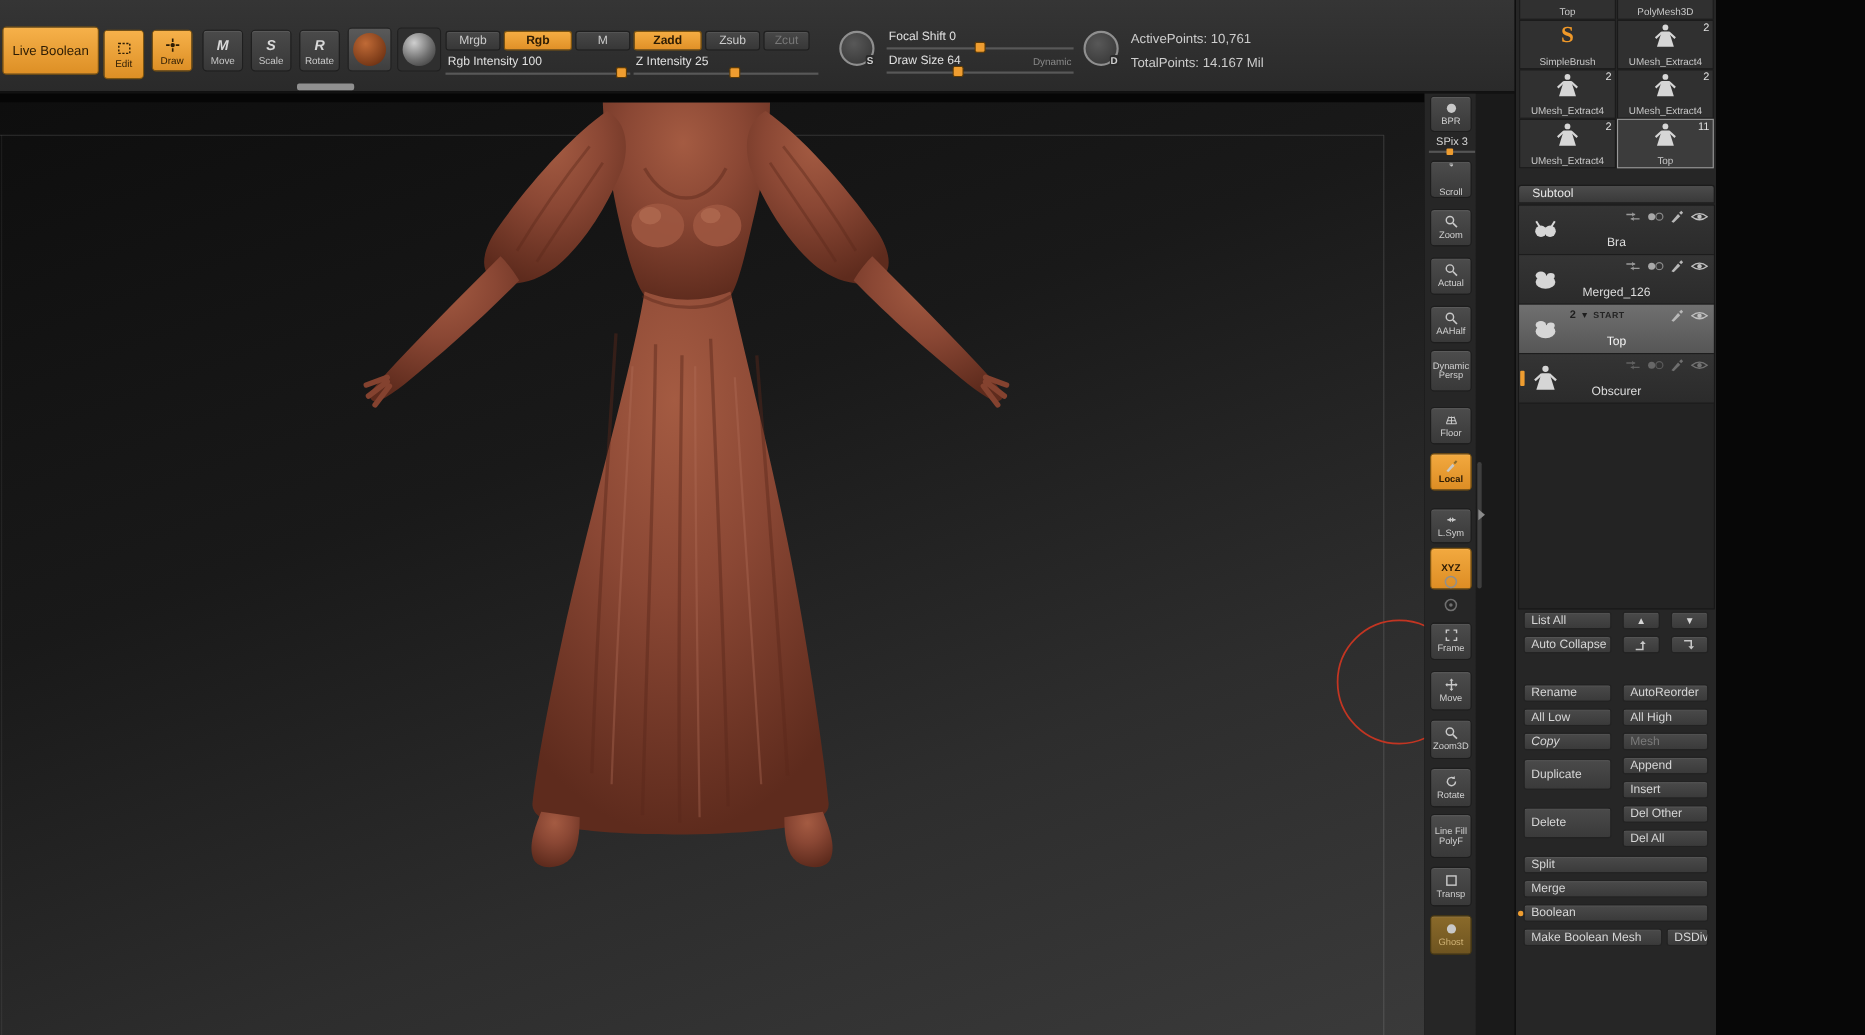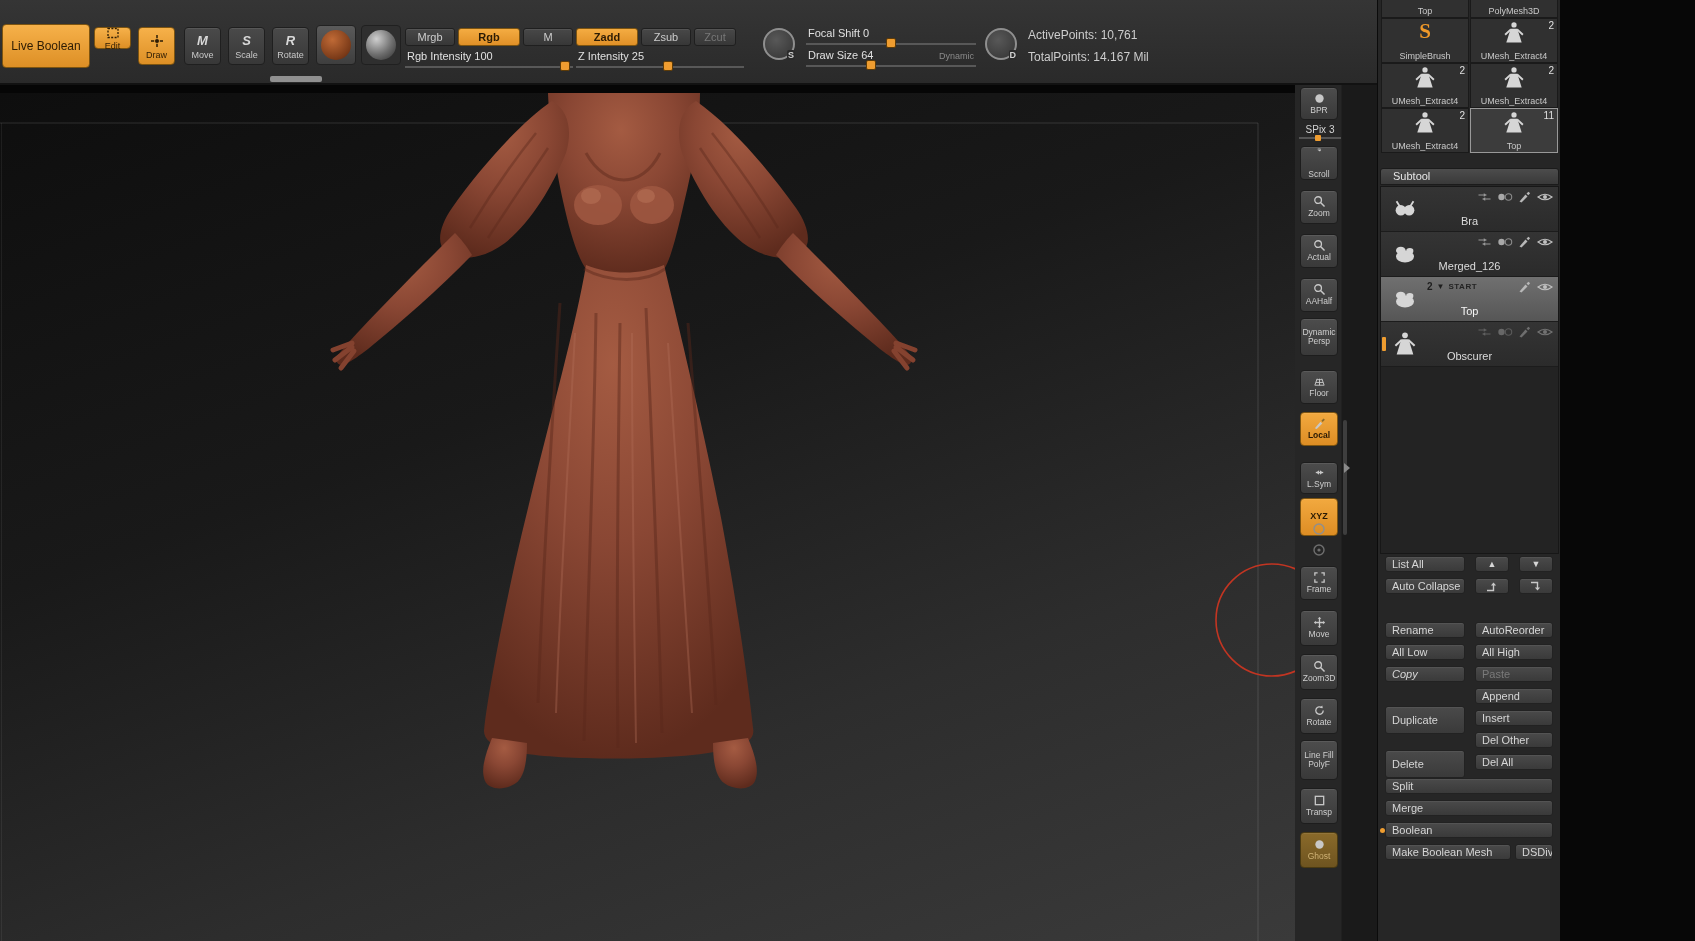--- a/index.html
+++ b/index.html
@@ -69,21 +69,21 @@
   .sticons.dim{opacity:.45;}
   .selmeta{position:absolute;left:46px;top:4px;display:flex;gap:4px;align-items:center;font-size:10px;color:#222;}
   .selmeta .cnt{font-weight:bold;color:#1e1e1e;}
   .selmeta .tri{font-size:8px;color:#1e1e1e;}
   .selmeta .tag{font-size:8px;font-weight:bold;letter-spacing:.5px;color:#242424;}
   .otick{position:absolute;left:1px;top:15px;width:4px;height:14px;background:#ef9d30;border-radius:1px;}
 
   .pbtn{position:absolute;height:16px;background:linear-gradient(#4a4a4a,#3a3a3a);border:1px solid #222;border-radius:3px;font-size:11px;color:#d6d6d6;line-height:14px;padding-left:6px;box-sizing:border-box;box-shadow:inset 0 1px 0 rgba(255,255,255,.06);cursor:pointer;white-space:nowrap;overflow:hidden;}
   .pbtn.dim{color:#7a7a7a;}
   .pbtn.ctr{text-align:center;padding-left:0;}
-  .pbtn.tall{height:28px;line-height:26px;margin-top:16px;}
+  .pbtn.tall{height:28px;line-height:26px;}
   .boolean-dot{position:absolute;left:2px;top:828px;width:5px;height:5px;border-radius:50%;background:#ef9d30;}
 </style>
 </head>
 <body>
 
 <div id="app">
 
 <svg width="0" height="0" style="position:absolute">
   <defs>
     <symbol id="sym-mag" viewBox="0 0 14 14">
@@ -176,21 +176,21 @@
           <path d="M8.5 9.5 l2.6 -3 h-5.2 Z" fill="#c8c8c8"></path>
         </symbol>
   </defs>
 </svg>
 
 <div id="topbar">
   <div class="tbtn orange" style="left:2px;top:24px;width:88px;height:44px;font-size:12px;">
         <span>Live Boolean</span>
       </div>
 
-  <div class="tbtn orange" style="left:94px;top:27px;width:37px;height:22px;">
+  <div class="tbtn orange" style="left:94px;top:27px;width:37px;height:45px;">
     <span class="ticonbox">
           <svg width="14" height="14">
             <use href="#sym-marquee"></use>
           </svg>
         </span>
     <span class="tlabel">Edit</span>
   </div>
   <div class="tbtn orange" style="left:138px;top:27px;width:37px;height:38px;">
     <span class="ticonbox">
           <svg width="14" height="14">
@@ -623,21 +623,21 @@
           <use href="#sym-turndown"></use>
         </svg></div>
 
   <div class="pbtn" style="left:7px;top:622px;width:80px;"><span>Rename</span></div>
   <div class="pbtn" style="left:97px;top:622px;width:78px;"><span>AutoReorder</span></div>
 
   <div class="pbtn" style="left:7px;top:644px;width:80px;"><span>All Low</span></div>
   <div class="pbtn" style="left:97px;top:644px;width:78px;"><span>All High</span></div>
 
   <div class="pbtn" style="left:7px;top:666px;width:80px;font-style:italic;"><span>Copy</span></div>
-  <div class="pbtn dim" style="left:97px;top:666px;width:78px;"><span>Paste</span></div>
+  <div class="pbtn dim" style="left:97px;top:666px;width:78px;"><span>Mesh</span></div>
 
   <div class="pbtn tall" style="left:7px;top:690px;width:80px;"><span>Duplicate</span></div>
   <div class="pbtn" style="left:97px;top:688px;width:78px;"><span>Append</span></div>
   <div class="pbtn" style="left:97px;top:710px;width:78px;"><span>Insert</span></div>
 
   <div class="pbtn tall" style="left:7px;top:734px;width:80px;"><span>Delete</span></div>
   <div class="pbtn" style="left:97px;top:732px;width:78px;"><span>Del Other</span></div>
   <div class="pbtn" style="left:97px;top:754px;width:78px;"><span>Del All</span></div>
 
   <div class="pbtn" style="left:7px;top:778px;width:168px;"><span>Split</span></div>

